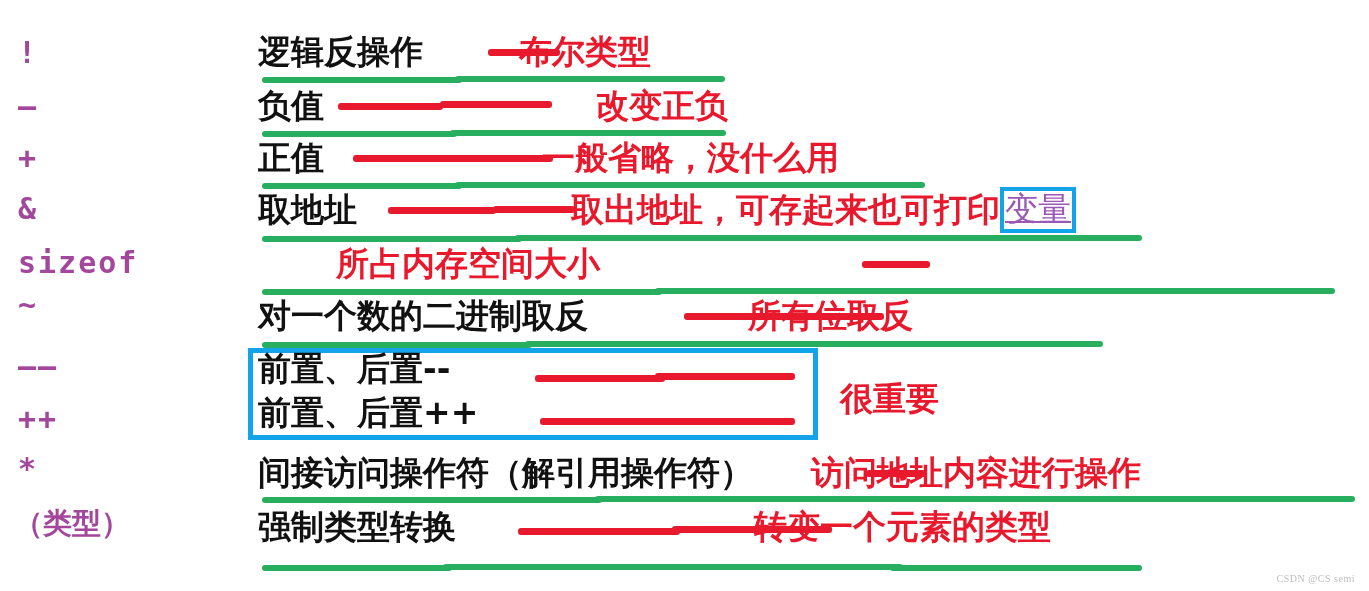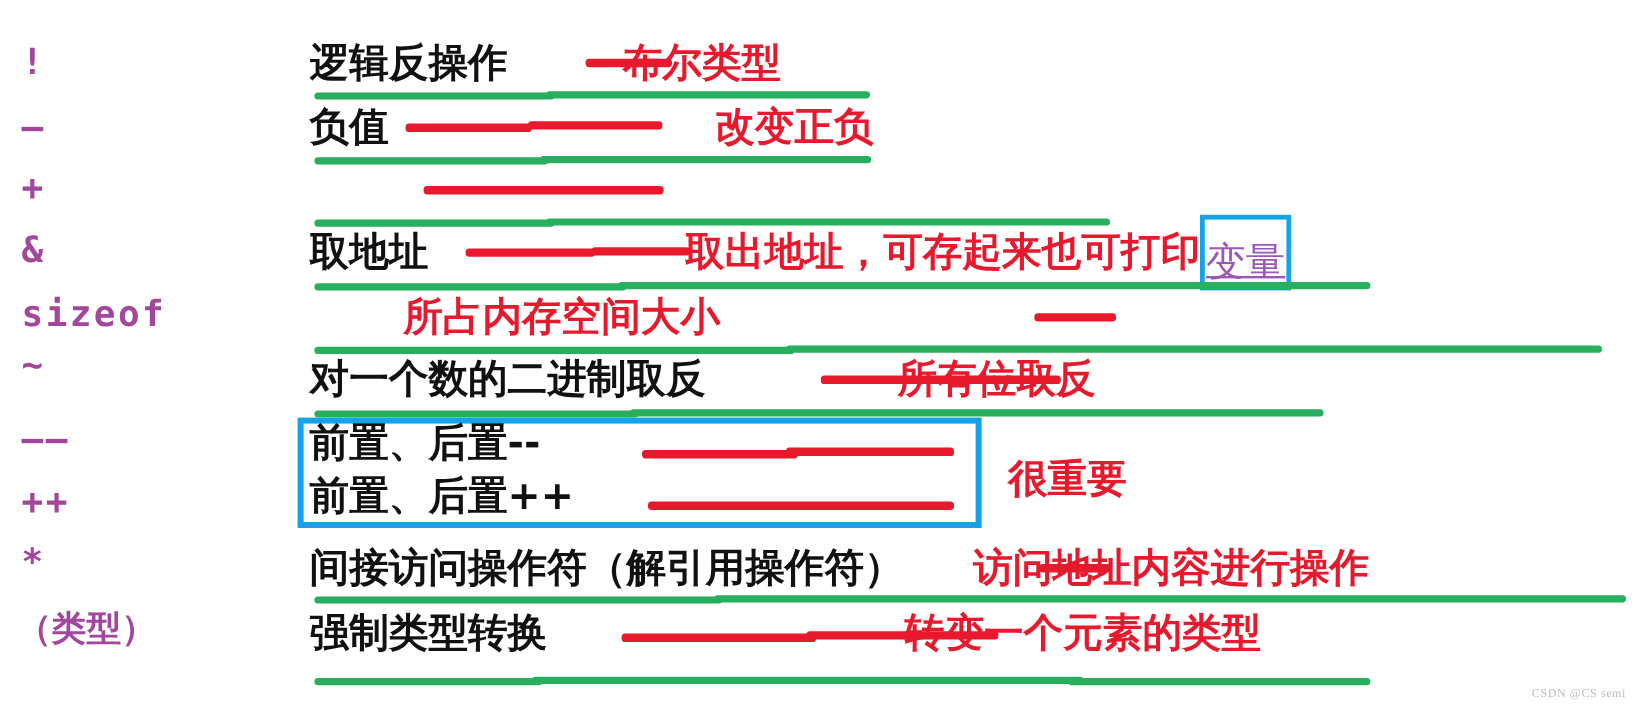--- a/index.html
+++ b/index.html
@@ -59,21 +59,21 @@
     color: #e8192c;
     letter-spacing: 0px;
   }
   .cn-purple-box {
     font-family: "DejaVu Sans", "Liberation Sans", sans-serif;
     font-size: 33px;
     font-weight: 400;
     color: #9b59b6;
     letter-spacing: 0px;
     border: 4px solid #12a3e8;
-    padding: 17px 1px 2px 1px;
+    padding: 0px 1px 2px 1px;
     line-height: 36px;
     text-decoration: underline;
     text-decoration-color: #9b59b6;
     text-decoration-thickness: 2px;
   }
 
   
   .redline {
     position: absolute;
     background: #e8192c;
@@ -133,20 +133,25 @@
   <div class="row" style="top:82px;gap:34px;">
     <span class="cn-black">负值</span>
     <span style="display:inline-block;width:204px;"></span>
     <span class="cn-red">改变正负</span>
   </div>
   <div class="redline" style="left:338px; top:103px; width:105px;"></div>
   <div class="redline" style="left:440px; top:101px; width:112px;"></div>
   <div class="greenline" style="left:262px; top:131px; width:195px;"></div>
   <div class="greenline" style="left:450px; top:130px; width:276px;"></div>
 
+  <div class="row" style="top:134px;">
+    <span class="cn-black">正值</span>
+    <span style="display:inline-block;width:218px;"></span>
+    <span class="cn-red">一般省略，没什么用</span>
+  </div>
   <div class="redline" style="left:353px; top:155px; width:200px;"></div>
   <div class="greenline" style="left:262px; top:183px; width:200px;"></div>
   <div class="greenline" style="left:455px; top:182px; width:470px;"></div>
 
   <div class="row" style="top:186px;">
     <span class="cn-black">取地址</span>
     <span style="display:inline-block;width:214px;"></span>
     <span class="cn-red">取出地址，可存起来也可打印</span>
     <span class="cn-purple-box">变量</span>
   </div>

